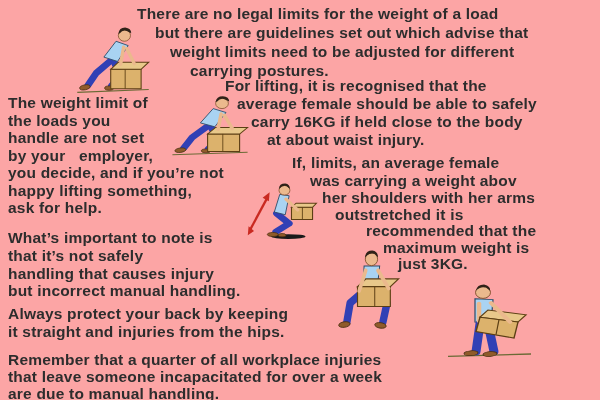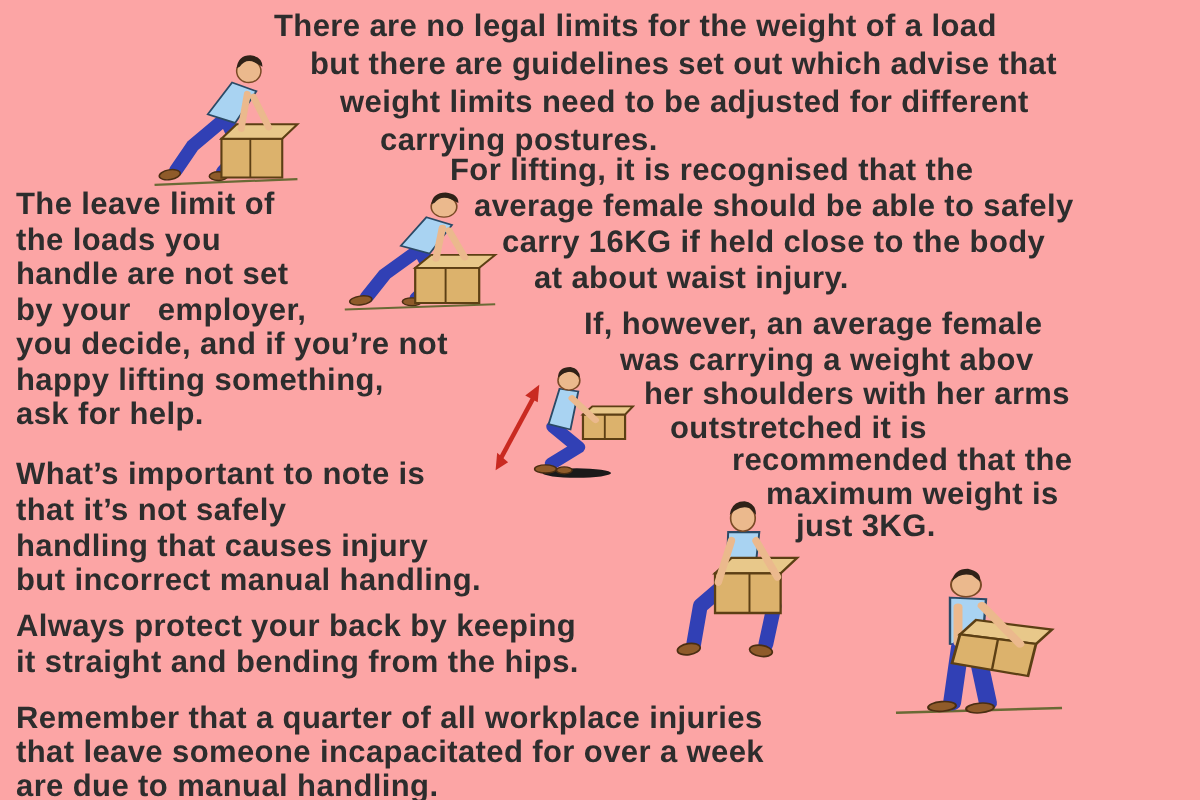--- a/index.html
+++ b/index.html
@@ -44,49 +44,49 @@
   </div>
 
   <div>
     <div class="tline" style="left:225px;top:78px">For lifting, it is recognised that the</div>
     <div class="tline" style="left:237px;top:96px">average female should be able to safely</div>
     <div class="tline" style="left:251px;top:114px">carry 16KG if held close to the body</div>
     <div class="tline" style="left:267px;top:132px">at about waist injury.</div>
   </div>
 
   <div>
-    <div class="tline" style="left:8px;top:95px">The leave limit of</div>
+    <div class="tline" style="left:8px;top:95px">The weight limit of</div>
     <div class="tline" style="left:8px;top:113px">the loads you</div>
     <div class="tline" style="left:8px;top:130px">handle are not set</div>
     <div class="tline" style="left:8px;top:148px">by your   employer,</div>
     <div class="tline" style="left:8px;top:165px">you decide, and if you’re not</div>
     <div class="tline" style="left:8px;top:183px">happy lifting something,</div>
     <div class="tline" style="left:8px;top:200px">ask for help.</div>
   </div>
 
   <div>
-    <div class="tline" style="left:292px;top:155px">If, however, an average female</div>
+    <div class="tline" style="left:292px;top:155px">If, limits, an average female</div>
     <div class="tline" style="left:310px;top:173px">was carrying a weight abov</div>
     <div class="tline" style="left:322px;top:190px">her shoulders with her arms</div>
     <div class="tline" style="left:335px;top:207px">outstretched it is</div>
     <div class="tline" style="left:366px;top:223px">recommended that the</div>
     <div class="tline" style="left:383px;top:240px">maximum weight is</div>
     <div class="tline" style="left:398px;top:256px">just 3KG.</div>
   </div>
 
   <div>
     <div class="tline" style="left:8px;top:230px">What’s important to note is</div>
     <div class="tline" style="left:8px;top:248px">that it’s not safely</div>
     <div class="tline" style="left:8px;top:266px">handling that causes injury</div>
     <div class="tline" style="left:8px;top:283px">but incorrect manual handling.</div>
   </div>
 
   <div>
     <div class="tline" style="left:8px;top:306px">Always protect your back by keeping</div>
-    <div class="tline" style="left:8px;top:324px">it straight and bending from the hips.</div>
+    <div class="tline" style="left:8px;top:324px">it straight and injuries from the hips.</div>
   </div>
 
   <div>
     <div class="tline" style="left:8px;top:352px">Remember that a quarter of all workplace injuries</div>
     <div class="tline" style="left:8px;top:369px">that leave someone incapacitated for over a week</div>
     <div class="tline" style="left:8px;top:386px">are due to manual handling.</div>
   </div>
 
   <div class="fig" style="left:75px;top:24px;width:76px;height:72px">
     <svg viewBox="0 0 100 100" preserveAspectRatio="none" role="img">

